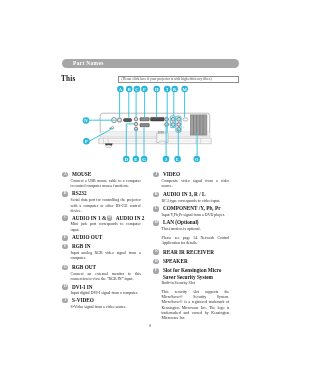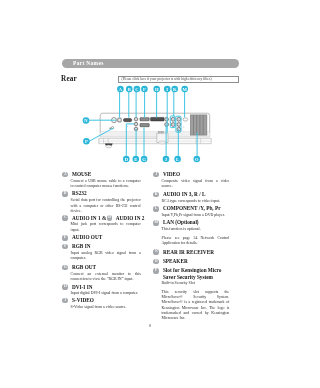--- a/index.html
+++ b/index.html
@@ -29,21 +29,21 @@
 .col.right .ititle{width:72px;}
 .pageno{position:absolute;left:0;top:323px;width:300px;text-align:center;font-size:4.2px;color:#555;}
 </style>
 </head>
 <body>
 
 <div class="page">
   <div class="banner">
       <span>Part Names</span>
     </div>
-  <div class="rear">Rear</div>
+  <div class="rear">This</div>
   <div class="note">
       <span>(Please click here if your projector is with high efficiency filter.)</span>
     </div>
   <svg class="diagram" width="300" height="85" viewBox="0 0 300 85">
     <g id="proj">
 
       <path d="M100.2,33.6 a2.4,2.4 0 0 1 2.4,-2.4 L207.3,31.2 a2.4,2.4 0 0 1 2.4,2.4 L209.7,54.7 L100.2,54.7 Z" fill="#fefefe" stroke="#8d8d8d" stroke-width="0.6"></path>
       <line x1="100.2" y1="49.9" x2="209.7" y2="49.9" stroke="#bdbdbd" stroke-width="0.5"></line>
       <rect x="100.2" y="50.6" width="109.5" height="4.1" fill="#f0f0f0" stroke="none"></rect>
 

